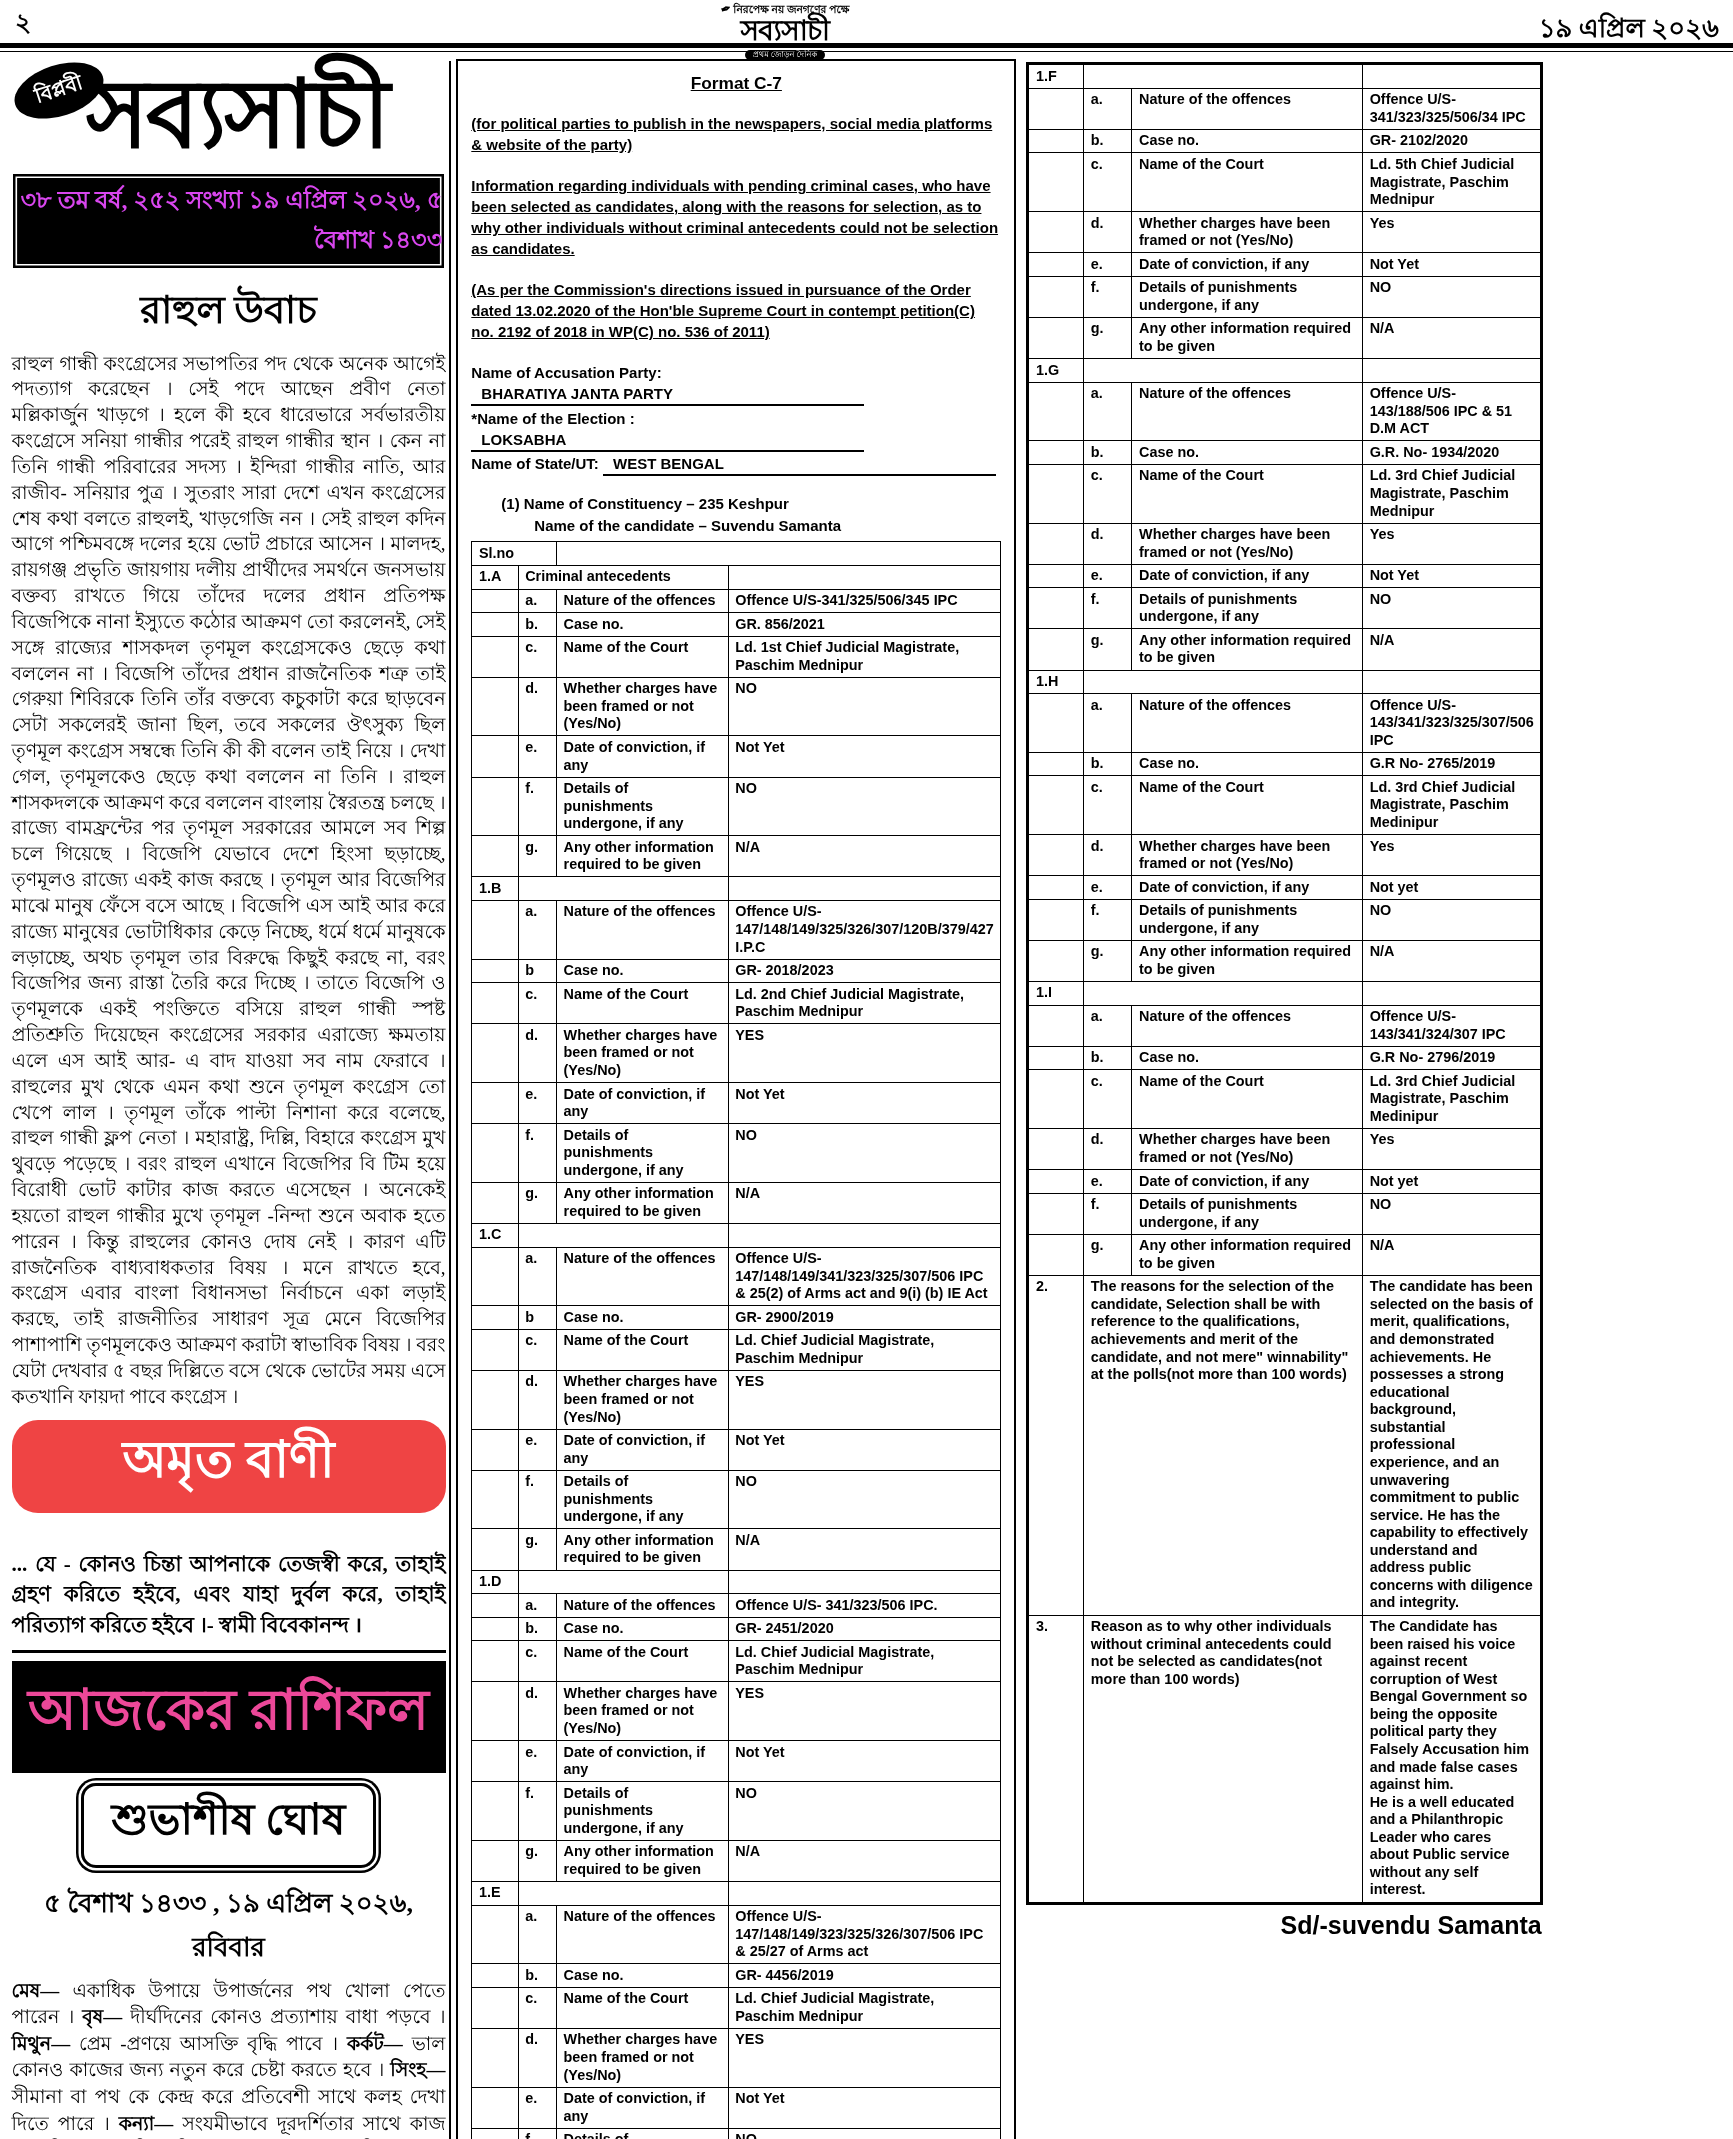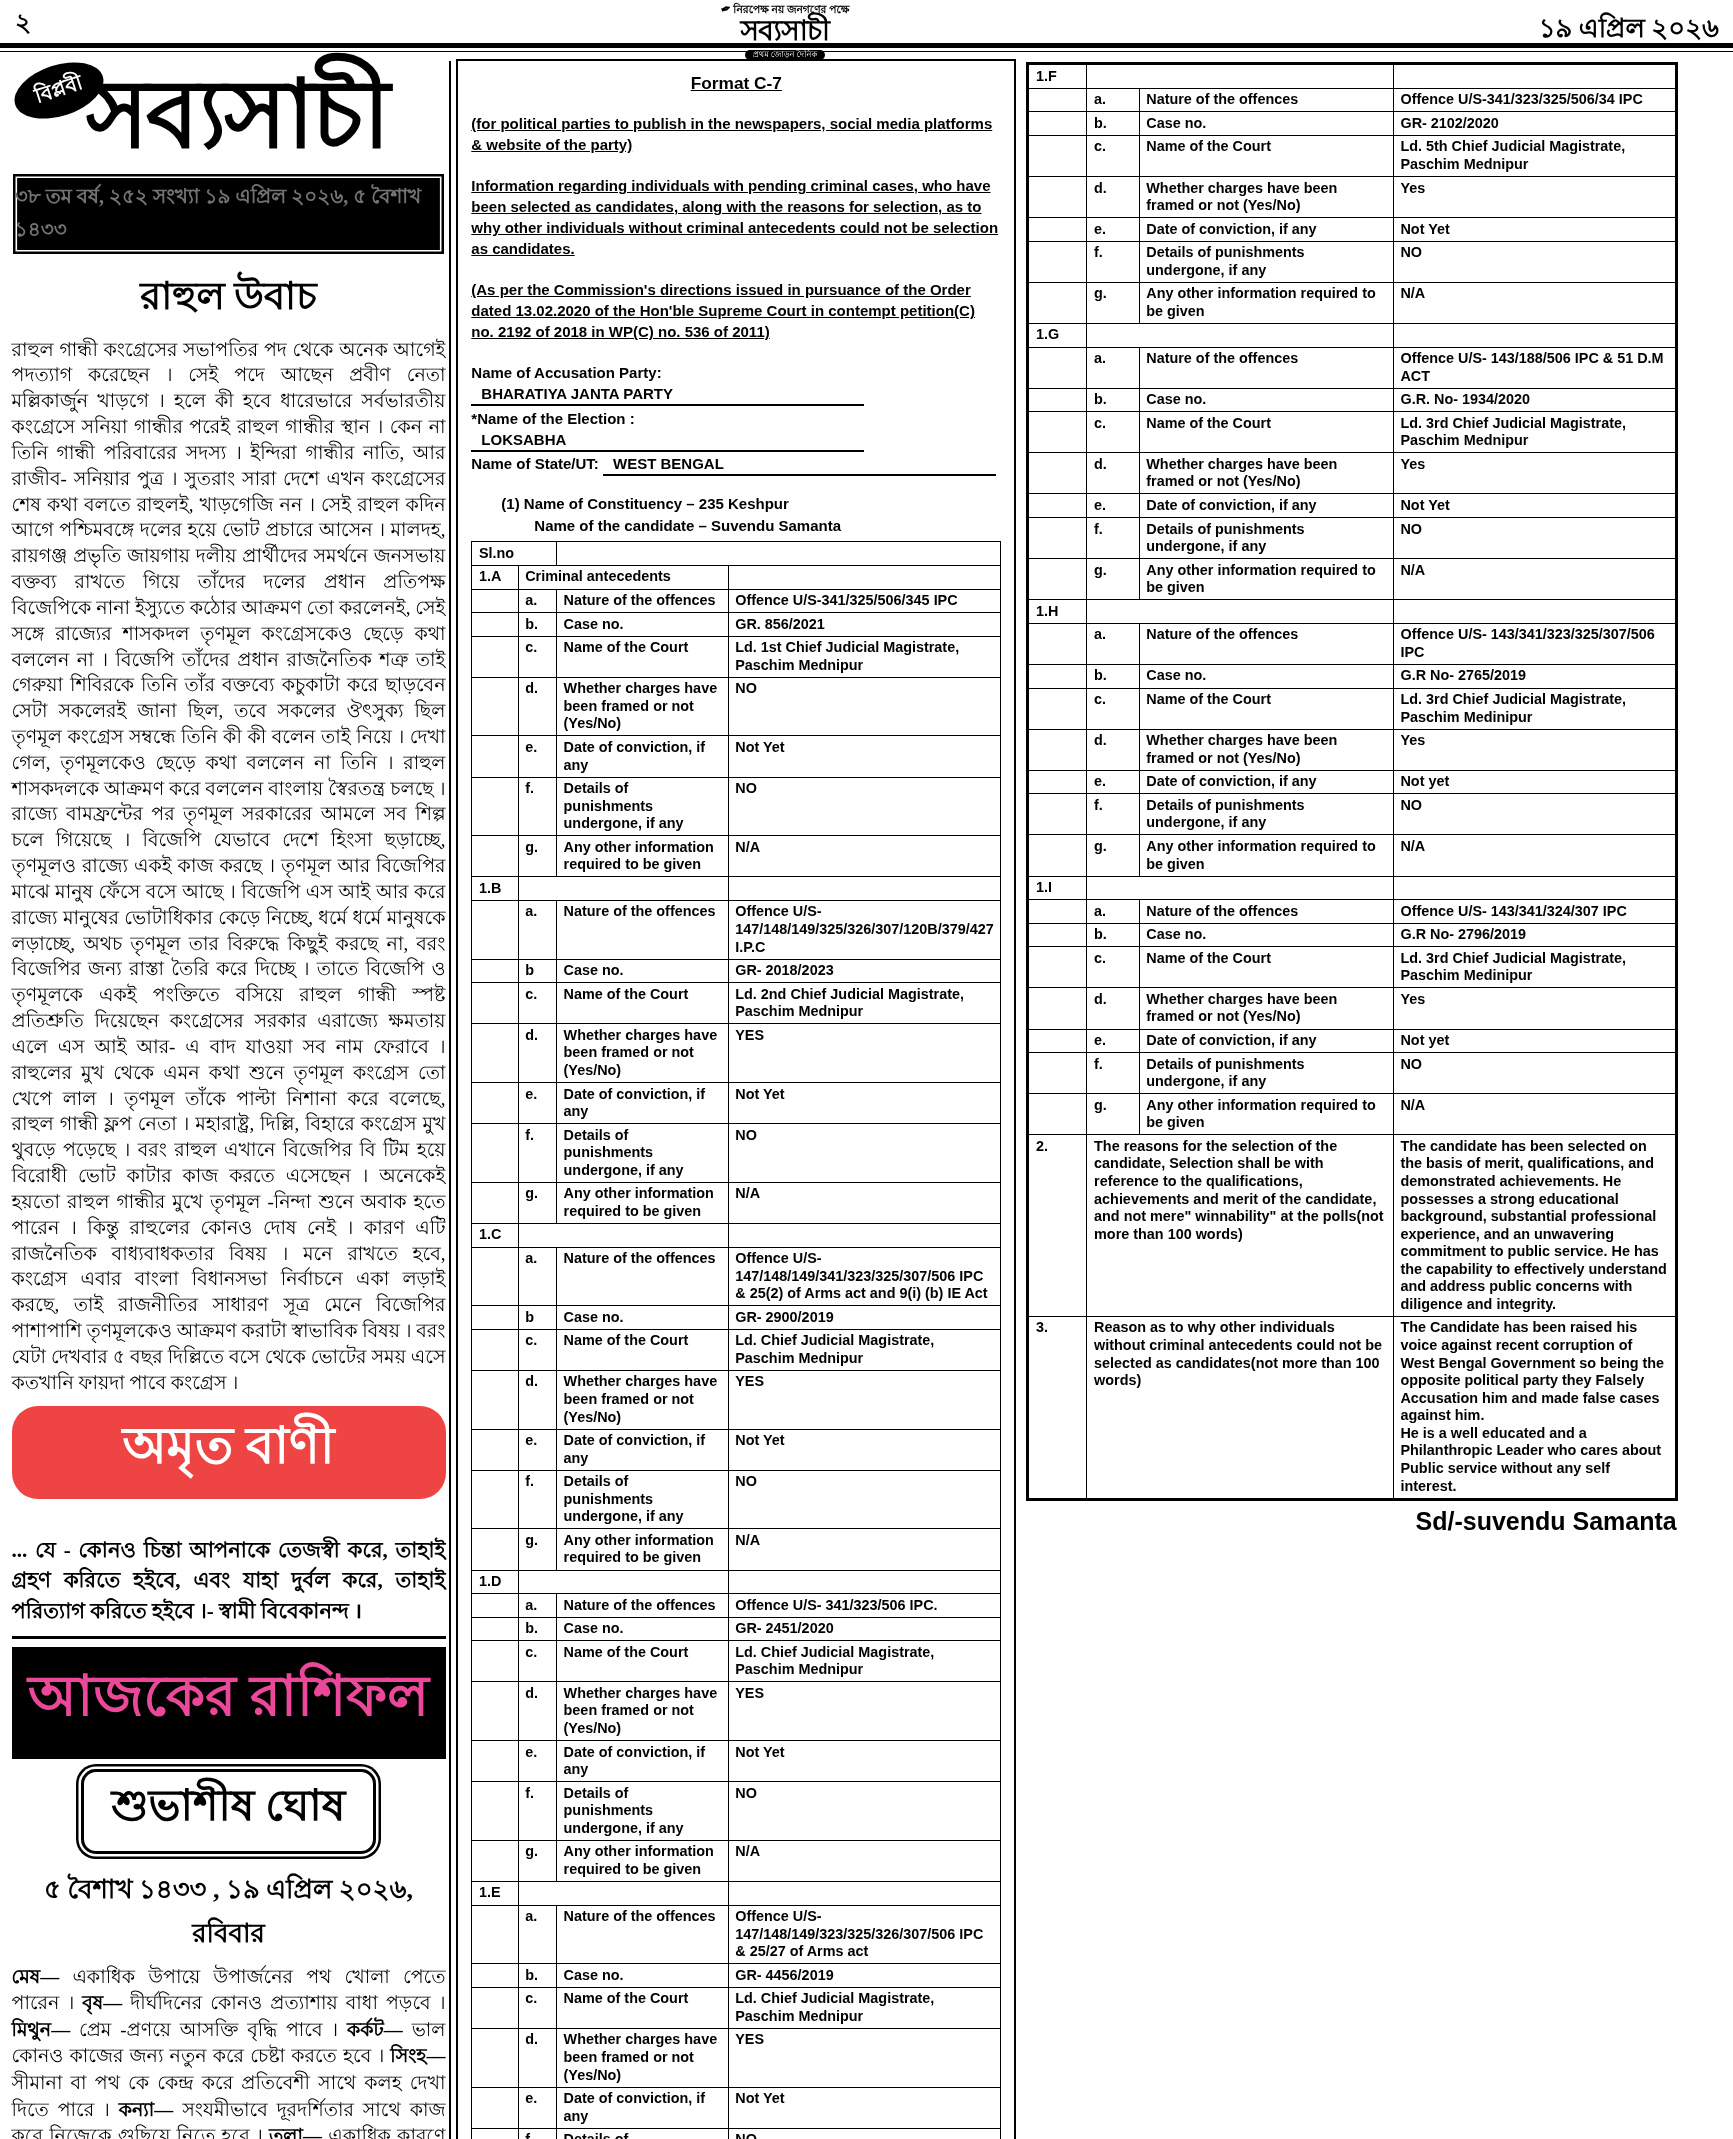--- a/index.html
+++ b/index.html
@@ -13,26 +13,26 @@
   .mastmini .quill{display:inline-block;transform:rotate(-20deg);font-size:12.3px;margin-right:2.5px;}
   .mastmini .ttl{font-size:28px;font-weight:900;letter-spacing:-0.8px;}
   .mastmini .pill{display:inline-block;background:#000;color:#fff;font-size:8.2px;padding:0.8px 8.2px;border-radius:6.6px;margin-top:0.8px;}
   .hdate{font-size:26px;font-weight:700;padding-top:5px;}
   .rule2{height:3.3px;border-top:5px solid #000;border-bottom:1.6px solid #000;}
   
   .main{display:flex;align-items:flex-start;padding:5px 8.2px 0 11.5px;}
   .col-left{width:434px;flex:none;}
   .vdiv{width:2.5px;background:#000;align-self:stretch;margin:3.3px 5px 8.2px 3.3px;flex:none;}
   .col-mid{width:560px;flex:none;padding-top:1.6px;}
-  .col-right{width:652px;flex:none;margin-left:10px;padding-top:1.6px;}
+  .col-right{width:517px;flex:none;margin-left:10px;padding-top:1.6px;}
   
   .masthead{position:relative;padding-top:5px;}
   .badge{position:absolute;left:1.6px;top:8.2px;background:#000;color:#fff;width:92px;height:51px;border-radius:50%;display:flex;align-items:center;justify-content:center;font-size:20.6px;font-weight:700;transform:rotate(-18deg);}
   .biglogo{text-align:center;font-size:95px;font-weight:900;line-height:1.12;letter-spacing:-2.5px;padding-left:16.5px;}
-  .issuebar{background:#000;color:#737373;text-align:left;font-size:20px;font-weight:700;padding:7.4px 1.6px;margin:5px 1.6px 0 1.6px;box-shadow:inset 0 0 0 2.5px #000, inset 0 0 0 4.1px #fff;}
+  .issuebar{background:#000;color:#d946ef;text-align:right;font-size:24px;font-weight:700;padding:7.4px 1.6px;margin:5px 1.6px 0 1.6px;box-shadow:inset 0 0 0 2.5px #000, inset 0 0 0 4.1px #fff;}
   .headline{text-align:center;font-size:38px;font-weight:700;margin:11.5px 0 6.6px 0;}
   .article{font-size:19px;line-height:1.36;text-align:justify;}
   .amritabox{background:#ef4444;color:#fff;border-radius:26px;text-align:center;font-size:51px;font-weight:800;padding:1.6px 0 6.6px 0;margin:10px 0 6.6px 0;}
   .amritatxt{font-size:21px;font-weight:600;line-height:1.45;text-align:justify;margin-top:36px;}
   .ldiv{height:2.5px;background:#000;margin:10px 0 0 0;}
   .rashibox{background:#000;color:#ec4899;text-align:center;font-size:56px;font-weight:800;padding:6.6px 0 11.5px 0;margin:8.2px 0 10px 0;}
   .astro{width:fit-content;margin:0 auto;border:3.3px solid #000;border-radius:15px;box-shadow:0 0 0 2.5px #fff,0 0 0 5px #000;padding:1.6px 28px 6.6px 28px;font-size:43px;font-weight:700;}
   .rashidate{text-align:center;font-size:26px;font-weight:700;margin:15px 0 6.6px 0;}
   .rashitxt{font-size:19px;line-height:1.4;text-align:justify;}
   .rashitxt b{font-weight:800;}

